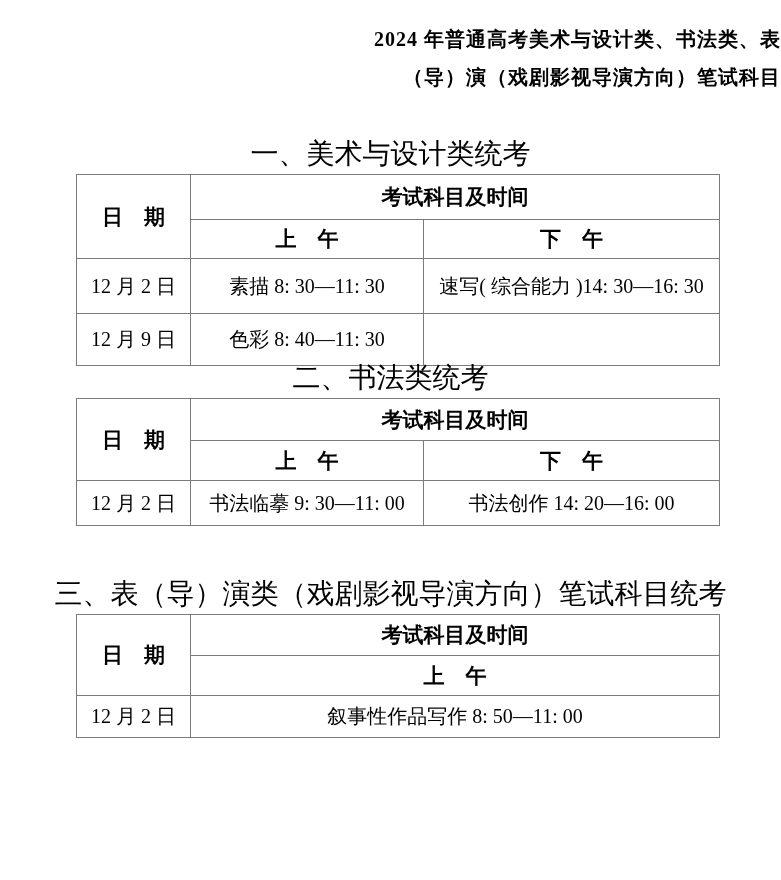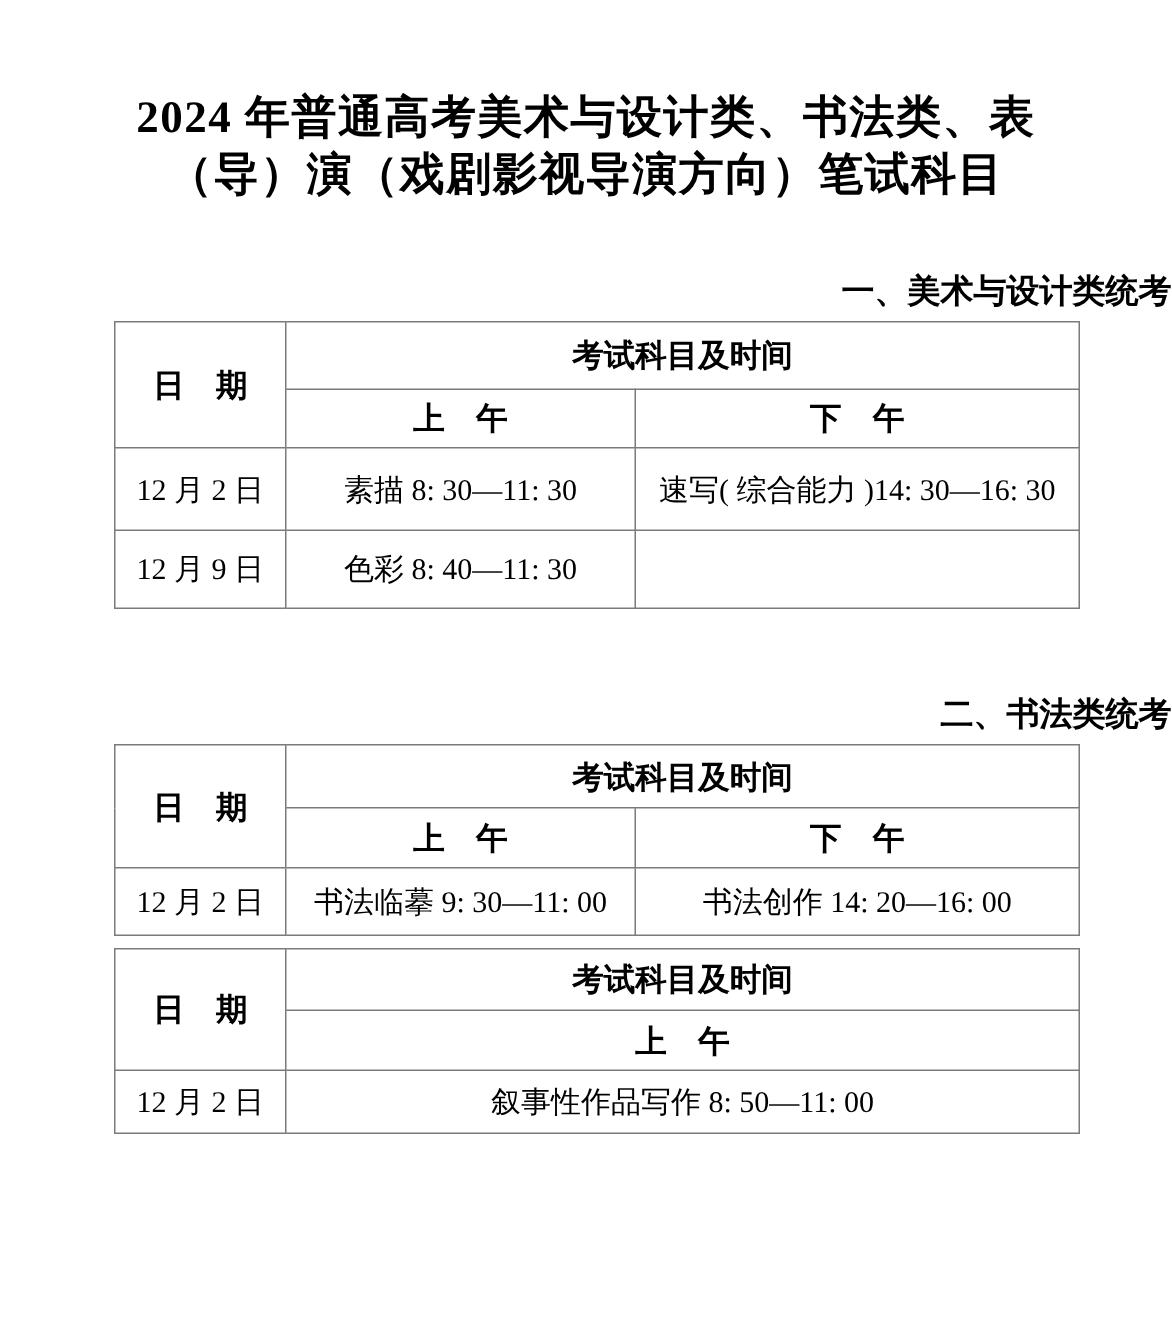--- a/index.html
+++ b/index.html
@@ -10,35 +10,35 @@
     font-family: "Liberation Serif", "DejaVu Serif", serif;
   }
   .page {
     position: relative;
     width: 781px;
     height: 880px;
     background: #ffffff;
     overflow: hidden;
   }
   .page-title {
-    padding-top: 60px;
-    text-align: center;
+    padding-top: 20px;
+    text-align: right;
     font-weight: bold;
-    font-size: 30px;
+    font-size: 20px;
     line-height: 38px;
     letter-spacing: 1px;
   }
   .section-heading {
-    text-align: right;
-    font-weight: bold;
-    font-size: 22px;
+    text-align: center;
+    font-weight: normal;
+    font-size: 28px;
     line-height: 24px;
   }
   .heading-1 { margin-top: 46px; }
-  .heading-2 { margin-top: 58px; }
+  .heading-2 { }
   .heading-3 { margin-top: 56px; }
 
   table.exam-table {
     border-collapse: collapse;
     table-layout: fixed;
     width: 643px;
     margin: 8px 0 0 76px;
     font-family: Liberation Serif, serif;
   }
   table.exam-table td {
@@ -131,20 +131,21 @@
         <td class="hdr">下　午</td>
       </tr>
       <tr class="r1">
         <td>12 月 2 日</td>
         <td>书法临摹 9: 30—11: 00</td>
         <td>书法创作 14: 20—16: 00</td>
       </tr>
     </tbody>
   </table>
 
+  <div class="section-heading heading-3">三、表（导）演类（戏剧影视导演方向）笔试科目统考</div>
 
   <table class="exam-table t3">
     <colgroup>
         <col class="c-date">
         <col class="c-wide">
       </colgroup>
     <tbody>
       <tr class="h1">
         <td rowspan="2" class="hdr">日　期</td>
         <td class="hdr">考试科目及时间</td>

